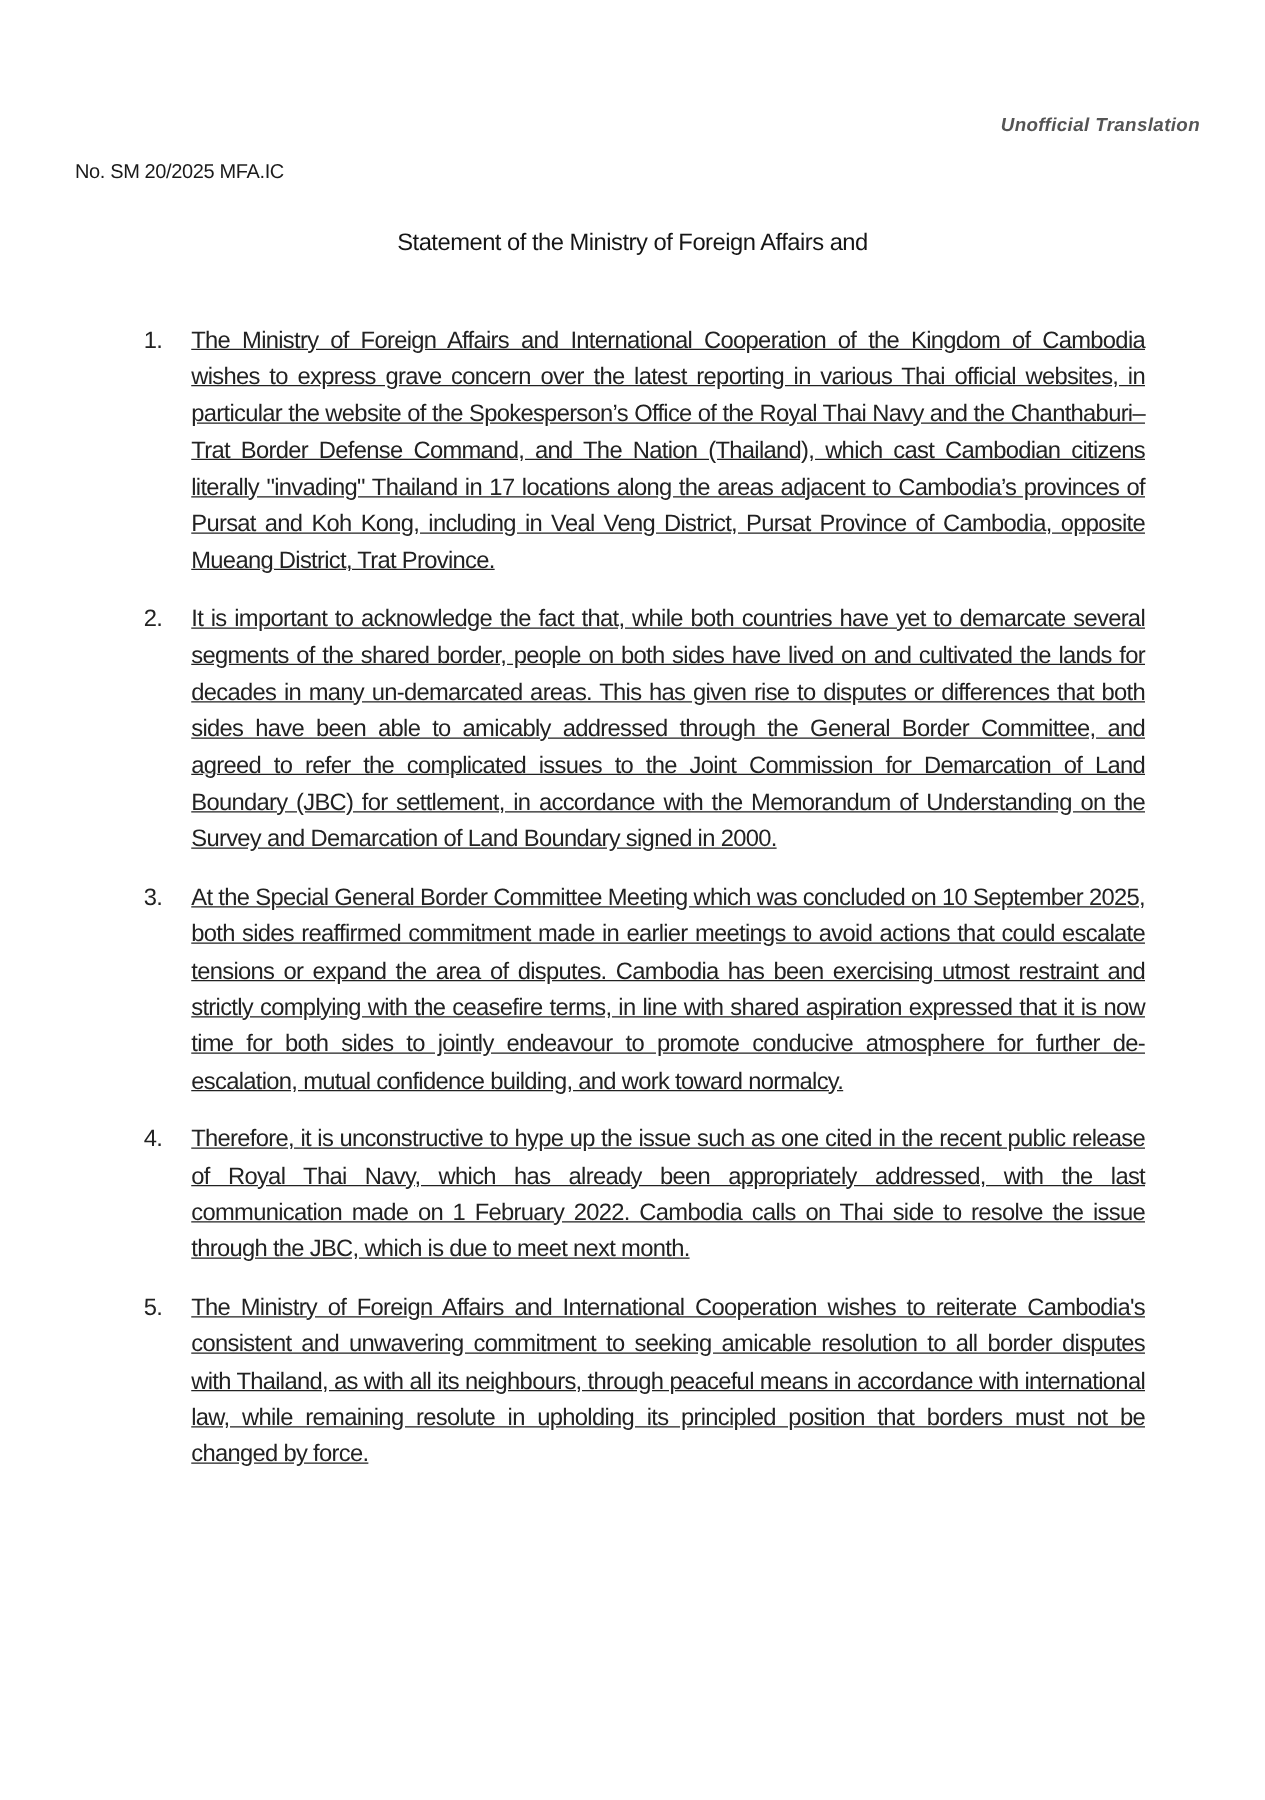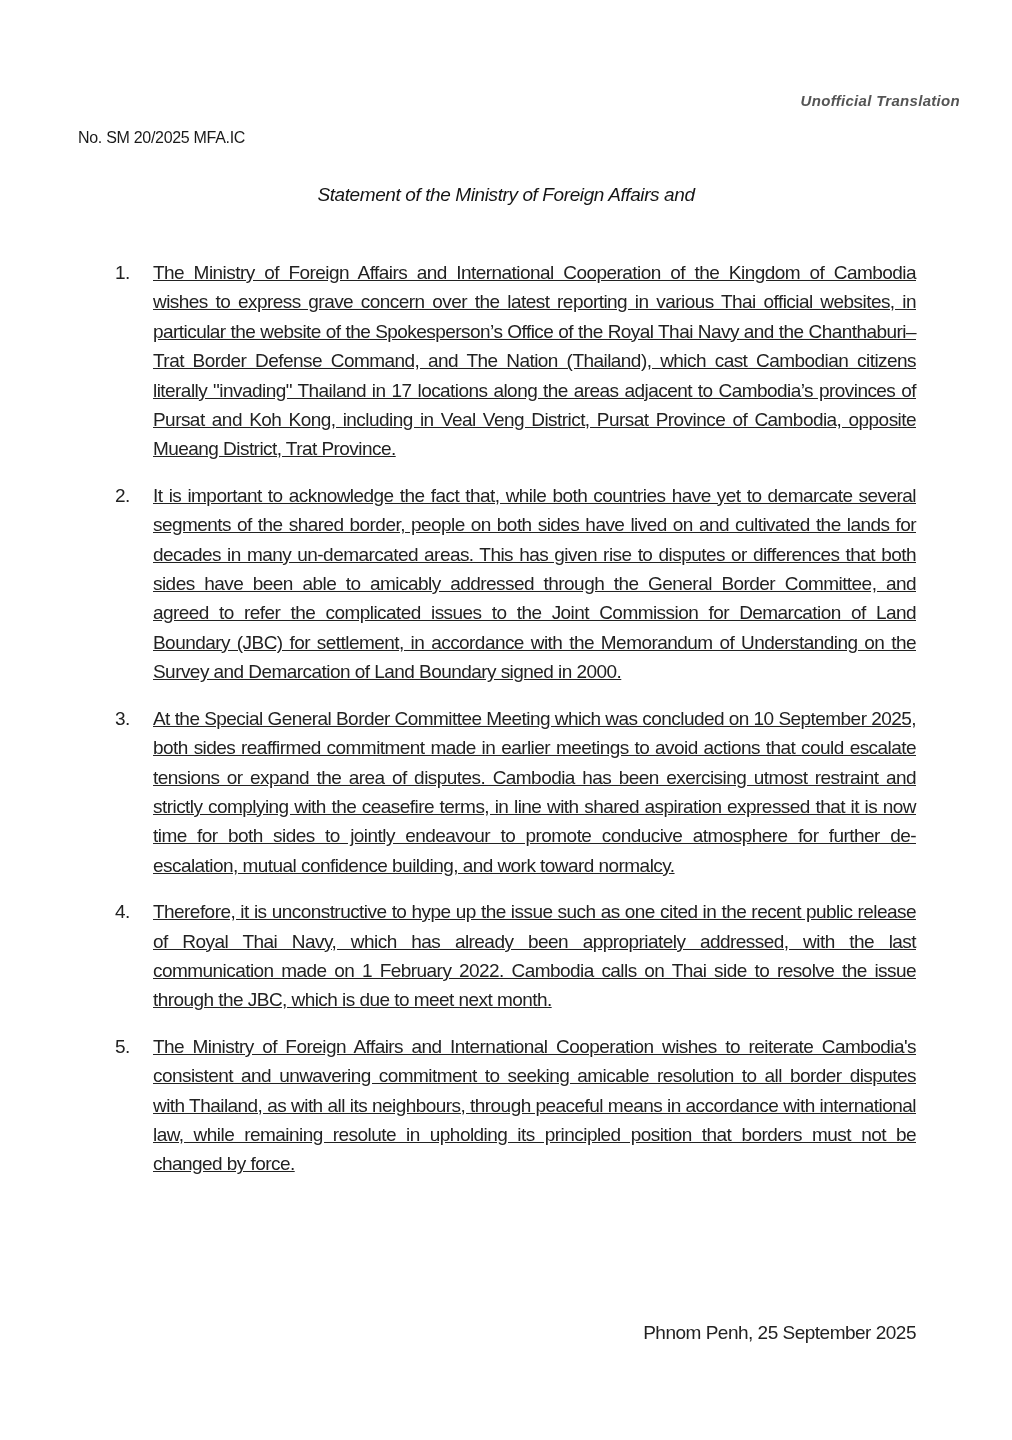--- a/index.html
+++ b/index.html
@@ -28,37 +28,37 @@
       right: 52px;
       font-size: 15px;
       font-style: italic;
       font-weight: bold;
       color: #555555;
       letter-spacing: 0.3px;
     }
     .ref-no {
       position: absolute;
       top: 129px;
-      left: 78px;
+      left: 60px;
       font-size: 16px;
       color: #1a1a1a;
       letter-spacing: -0.3px;
     }
     .title {
       position: absolute;
       top: 180px;
       left: 0;
       width: 1012px;
       text-align: center;
       font-size: 19px;
       line-height: 30px;
       color: #151515;
       letter-spacing: -0.4px;
     }
-    .title span { display: block; font-style: italic; }
+    .title span { display: block; }
     .para-list {
       position: absolute;
       left: 108px;
       width: 808px;
       top: 258px;
       margin: 0;
       padding: 0;
       list-style: none;
     }
     .para {
@@ -119,15 +119,14 @@
     <li class="para para-4">
       <span class="num">4.</span>
       <span class="text">Therefore, it is unconstructive to hype up the issue such as one cited in the recent public release of Royal Thai Navy, which has already been appropriately addressed, with the last communication made on 1 February 2022. Cambodia calls on Thai side to resolve the issue through the JBC, which is due to meet next month.</span>
     </li>
     <li class="para para-5">
       <span class="num">5.</span>
       <span class="text">The Ministry of Foreign Affairs and International Cooperation wishes to reiterate Cambodia's consistent and unwavering commitment to seeking amicable resolution to all border disputes with Thailand, as with all its neighbours, through peaceful means in accordance with international law, while remaining resolute in upholding its principled position that borders must not be changed by force.</span>
     </li>
   </ol>
 
-  <div class="sign-off">Phnom Penh, 25 September 2025</div>
 
 </div>
 
 </body></html>

